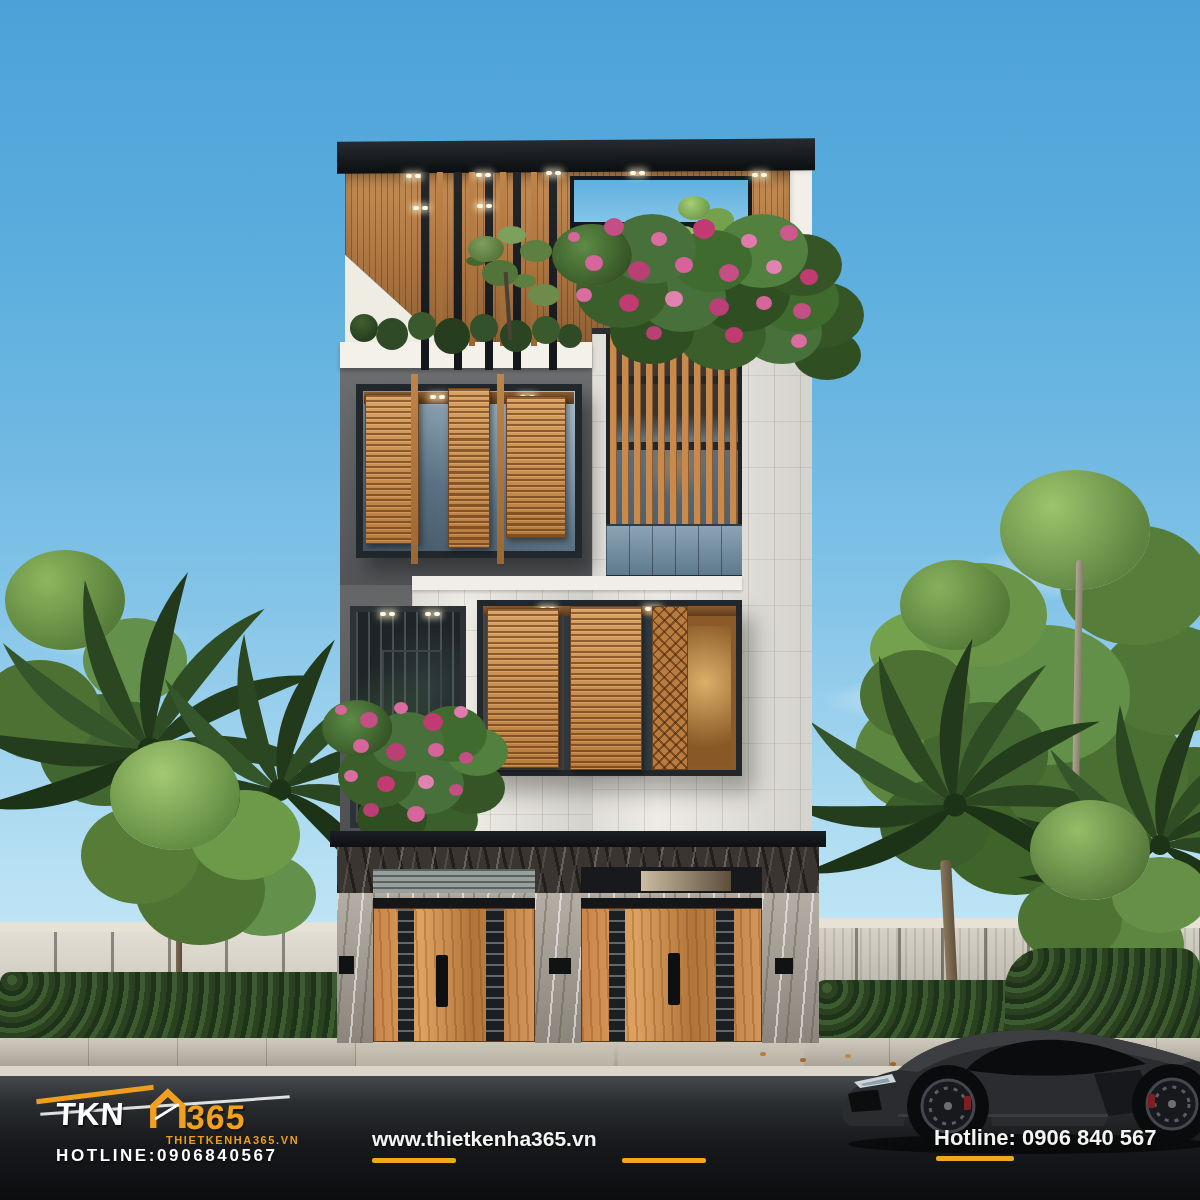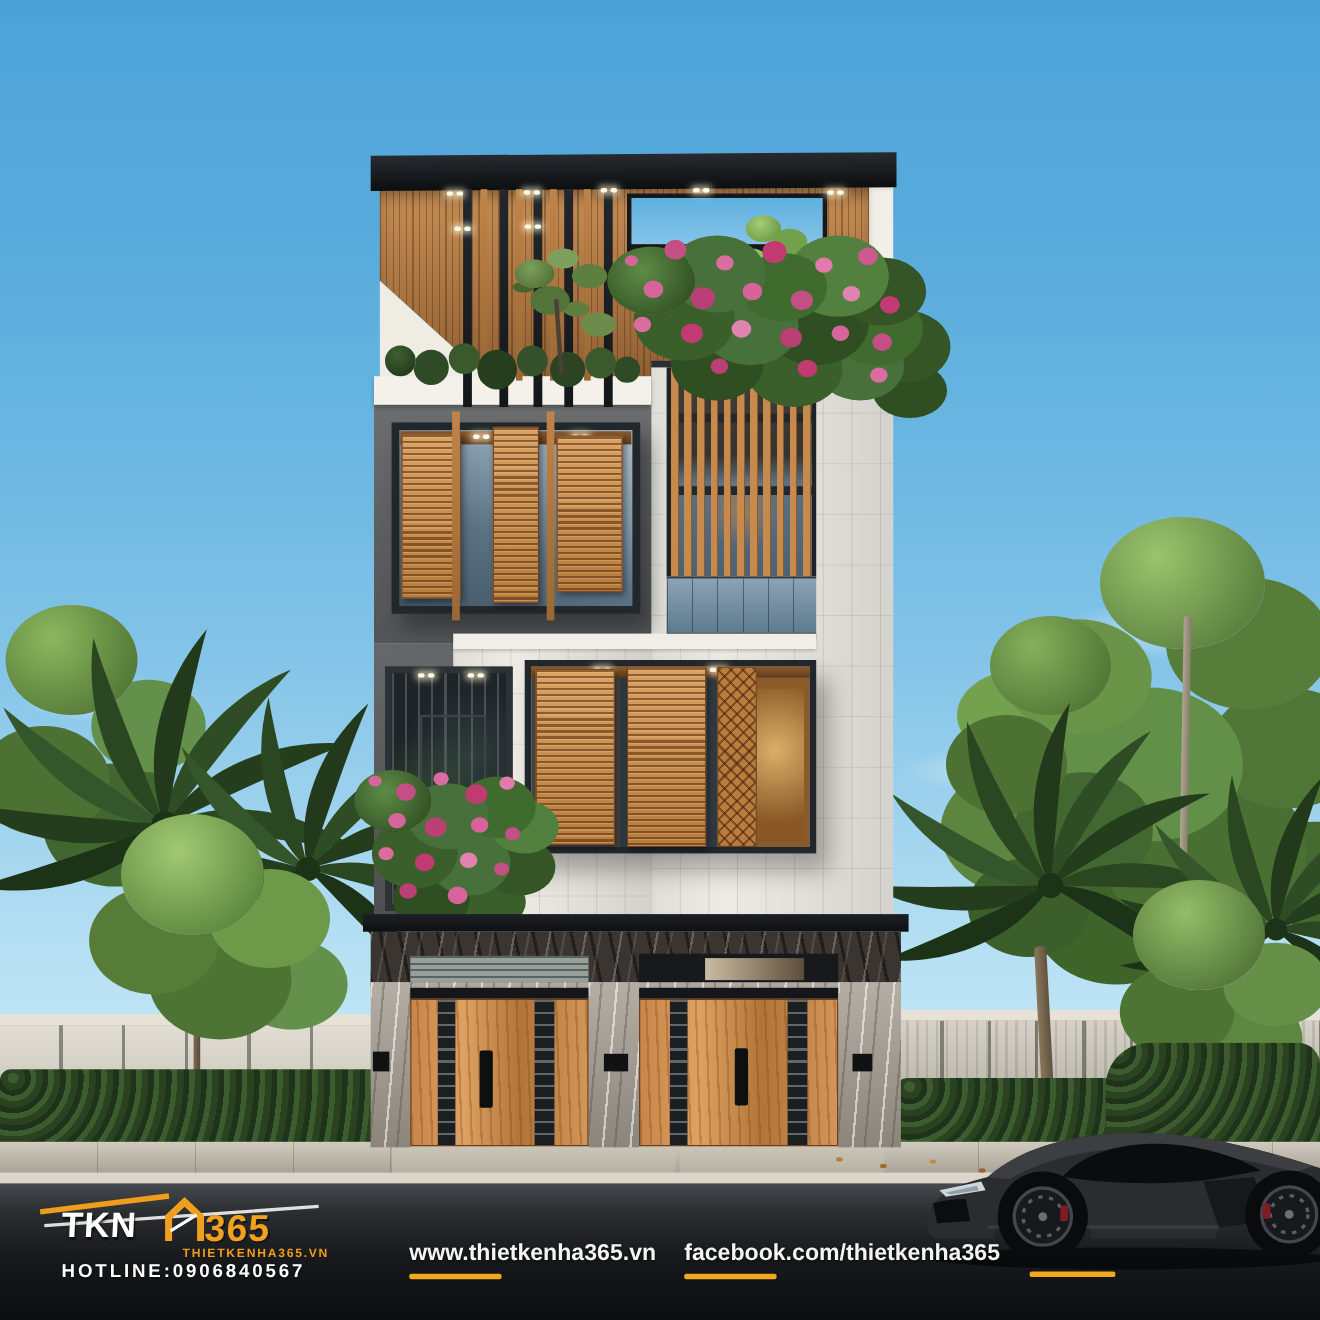--- a/index.html
+++ b/index.html
@@ -356,17 +356,17 @@
       <path d="M8,46 L8,22 L24,7 L40,22 L40,46" fill="none" stroke="#f0a01e" stroke-width="7" stroke-linejoin="miter"></path>
       <path d="M10,36 L36,20" stroke="#ffffff" stroke-width="3"></path>
     </svg>
     <div class="abs logo-big" style="left:186px;top:18px;font-size:34px;color:#f3a01d;text-shadow:2px 2px 0 #15151a">365</div>
     <div class="abs logo-site" style="left:166px;top:54px">THIETKENHA365.VN</div>
     <div class="abs logo-hot" style="left:56px;top:66px">HOTLINE:0906840567</div>
   </div>
 
   <div class="abs foot-text" style="left:372px;top:1127px">www.thietkenha365.vn</div>
   <div class="abs underbar" style="left:372px;top:1158px;width:84px"></div>
-  <div class="abs foot-text" style="left:622px;top:1127px">facebook.com/thietkenha365</div>
   <div class="abs underbar" style="left:622px;top:1158px;width:84px"></div>
+  <div class="abs foot-text" style="left:934px;top:1125px;font-size:22px">Hotline: 0906 840 567</div>
   <div class="abs underbar" style="left:936px;top:1156px;width:78px"></div>
 
 </div>
 
 </body></html>

